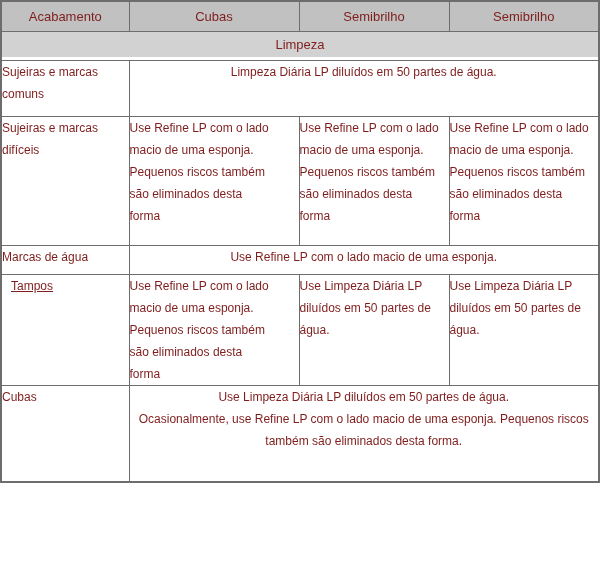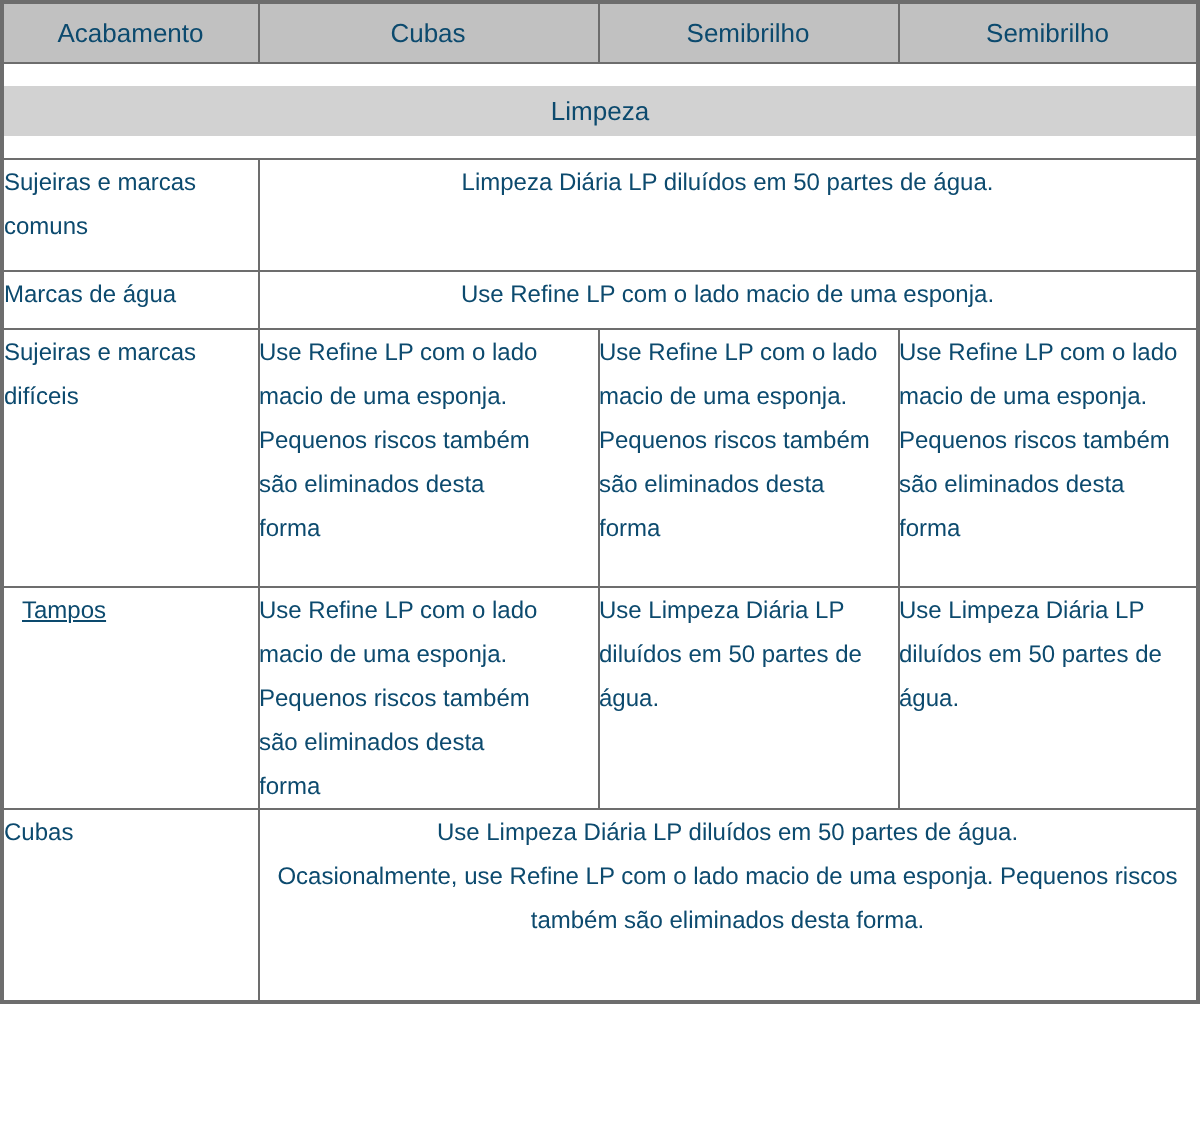--- a/index.html
+++ b/index.html
@@ -1,19 +1,19 @@
 <!DOCTYPE html>
 <html><head>
 <meta charset="utf-8">
 <style>
   html, body { margin: 0; padding: 0; background: #ffffff; }
   .page {
     width: 600px; height: 569px; overflow: hidden; background: #ffffff;
     font-family: "Liberation Sans", sans-serif;
-    color: #0c4a6e;
+    color: #7f1d1d;
   }
   table.care {
     border-collapse: collapse;
     table-layout: fixed;
     width: 598px;
     border: 2px solid #6d6d6d;
     font-size: 12px;
   }
   table.care td {
     border: 1px solid #6d6d6d;
@@ -25,21 +25,21 @@
   tr.hdr td {
     background: #c1c1c1;
     text-align: center;
     vertical-align: middle;
     font-size: 13px;
     height: 27px;
   }
   
   tr.section td { background: #ffffff; }
   .band {
-    margin: 11px 0;
+    margin: 0 0;
     text-align: center;
     font-size: 13px;
   }
   .band.limpeza   { background: #d2d2d2; height: 25px; line-height: 25px; }
   .band.manut     { background: #c8c8c8; height: 21px; line-height: 21px; }
   
   td.lbl  { text-align: left; padding: 4px 2px 0 3px; line-height: 22px; }
   td.lbl.indent { padding-left: 9px; text-decoration: underline; }
   td.spn  { text-align: center; padding: 4px 8px 0 8px; line-height: 22px; }
   td.cell { text-align: left; padding: 3px 1px 0 2px; line-height: 22px; }
@@ -69,36 +69,36 @@
       <td colspan="4">
         <div class="band limpeza">Limpeza</div>
       </td>
     </tr>
 
     <tr style="height:56px">
       <td class="lbl">Sujeiras e marcas comuns</td>
       <td class="spn" colspan="3">Limpeza Diária LP diluídos em 50 partes de água.</td>
     </tr>
 
-    <tr style="height:29px">
-      <td class="lbl">Marcas de água</td>
-      <td class="spn" colspan="3">Use Refine LP com o lado macio de uma esponja.</td>
-    </tr>
-
     <tr style="height:129px">
       <td class="lbl">Sujeiras e marcas difíceis</td>
       <td class="cell">
         <div class="txt">Use Refine LP com o lado macio de uma esponja. Pequenos riscos também são eliminados desta forma</div>
       </td>
       <td class="cell">
         <div class="txt">Use Refine LP com o lado macio de uma esponja. Pequenos riscos também são eliminados desta forma</div>
       </td>
       <td class="cell">
         <div class="txt">Use Refine LP com o lado macio de uma esponja. Pequenos riscos também são eliminados desta forma</div>
       </td>
+    </tr>
+
+    <tr style="height:29px">
+      <td class="lbl">Marcas de água</td>
+      <td class="spn" colspan="3">Use Refine LP com o lado macio de uma esponja.</td>
     </tr>
 
 
 
     <tr style="height:111px">
       <td class="lbl indent">Tampos</td>
       <td class="cell">
         <div class="txt">Use Refine LP com o lado macio de uma esponja. Pequenos riscos também são eliminados desta forma</div>
       </td>
       <td class="cell">

